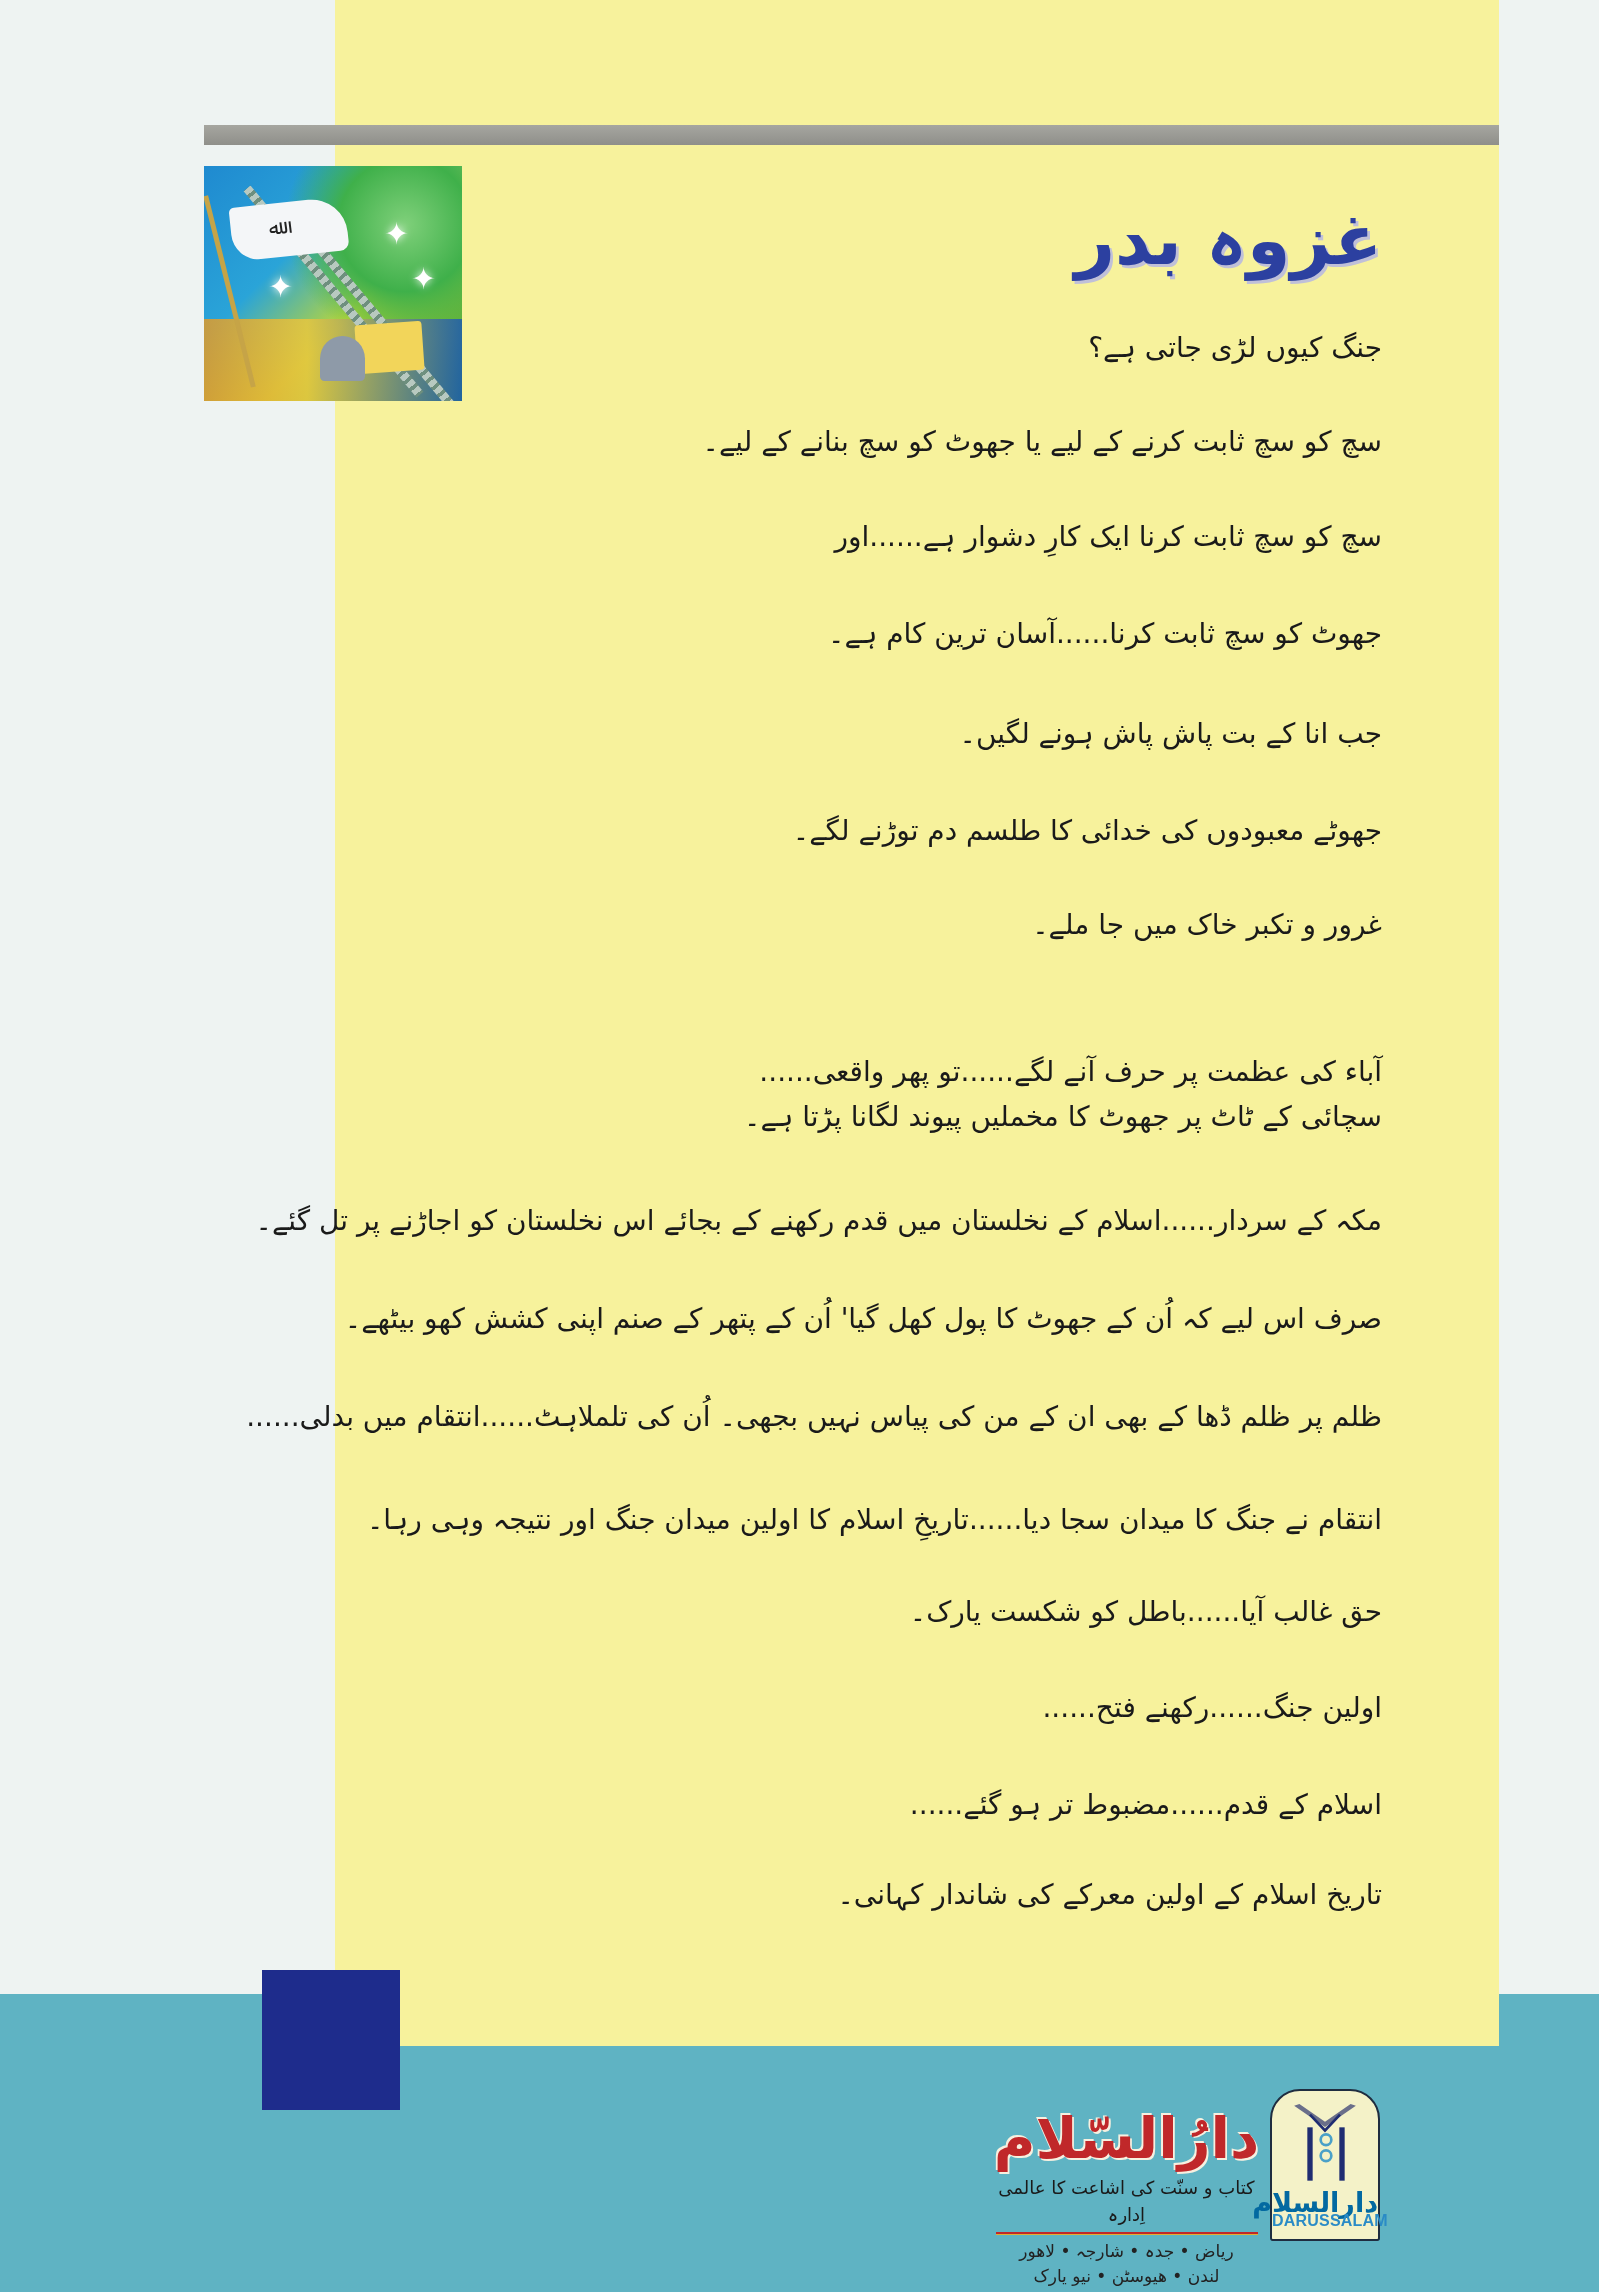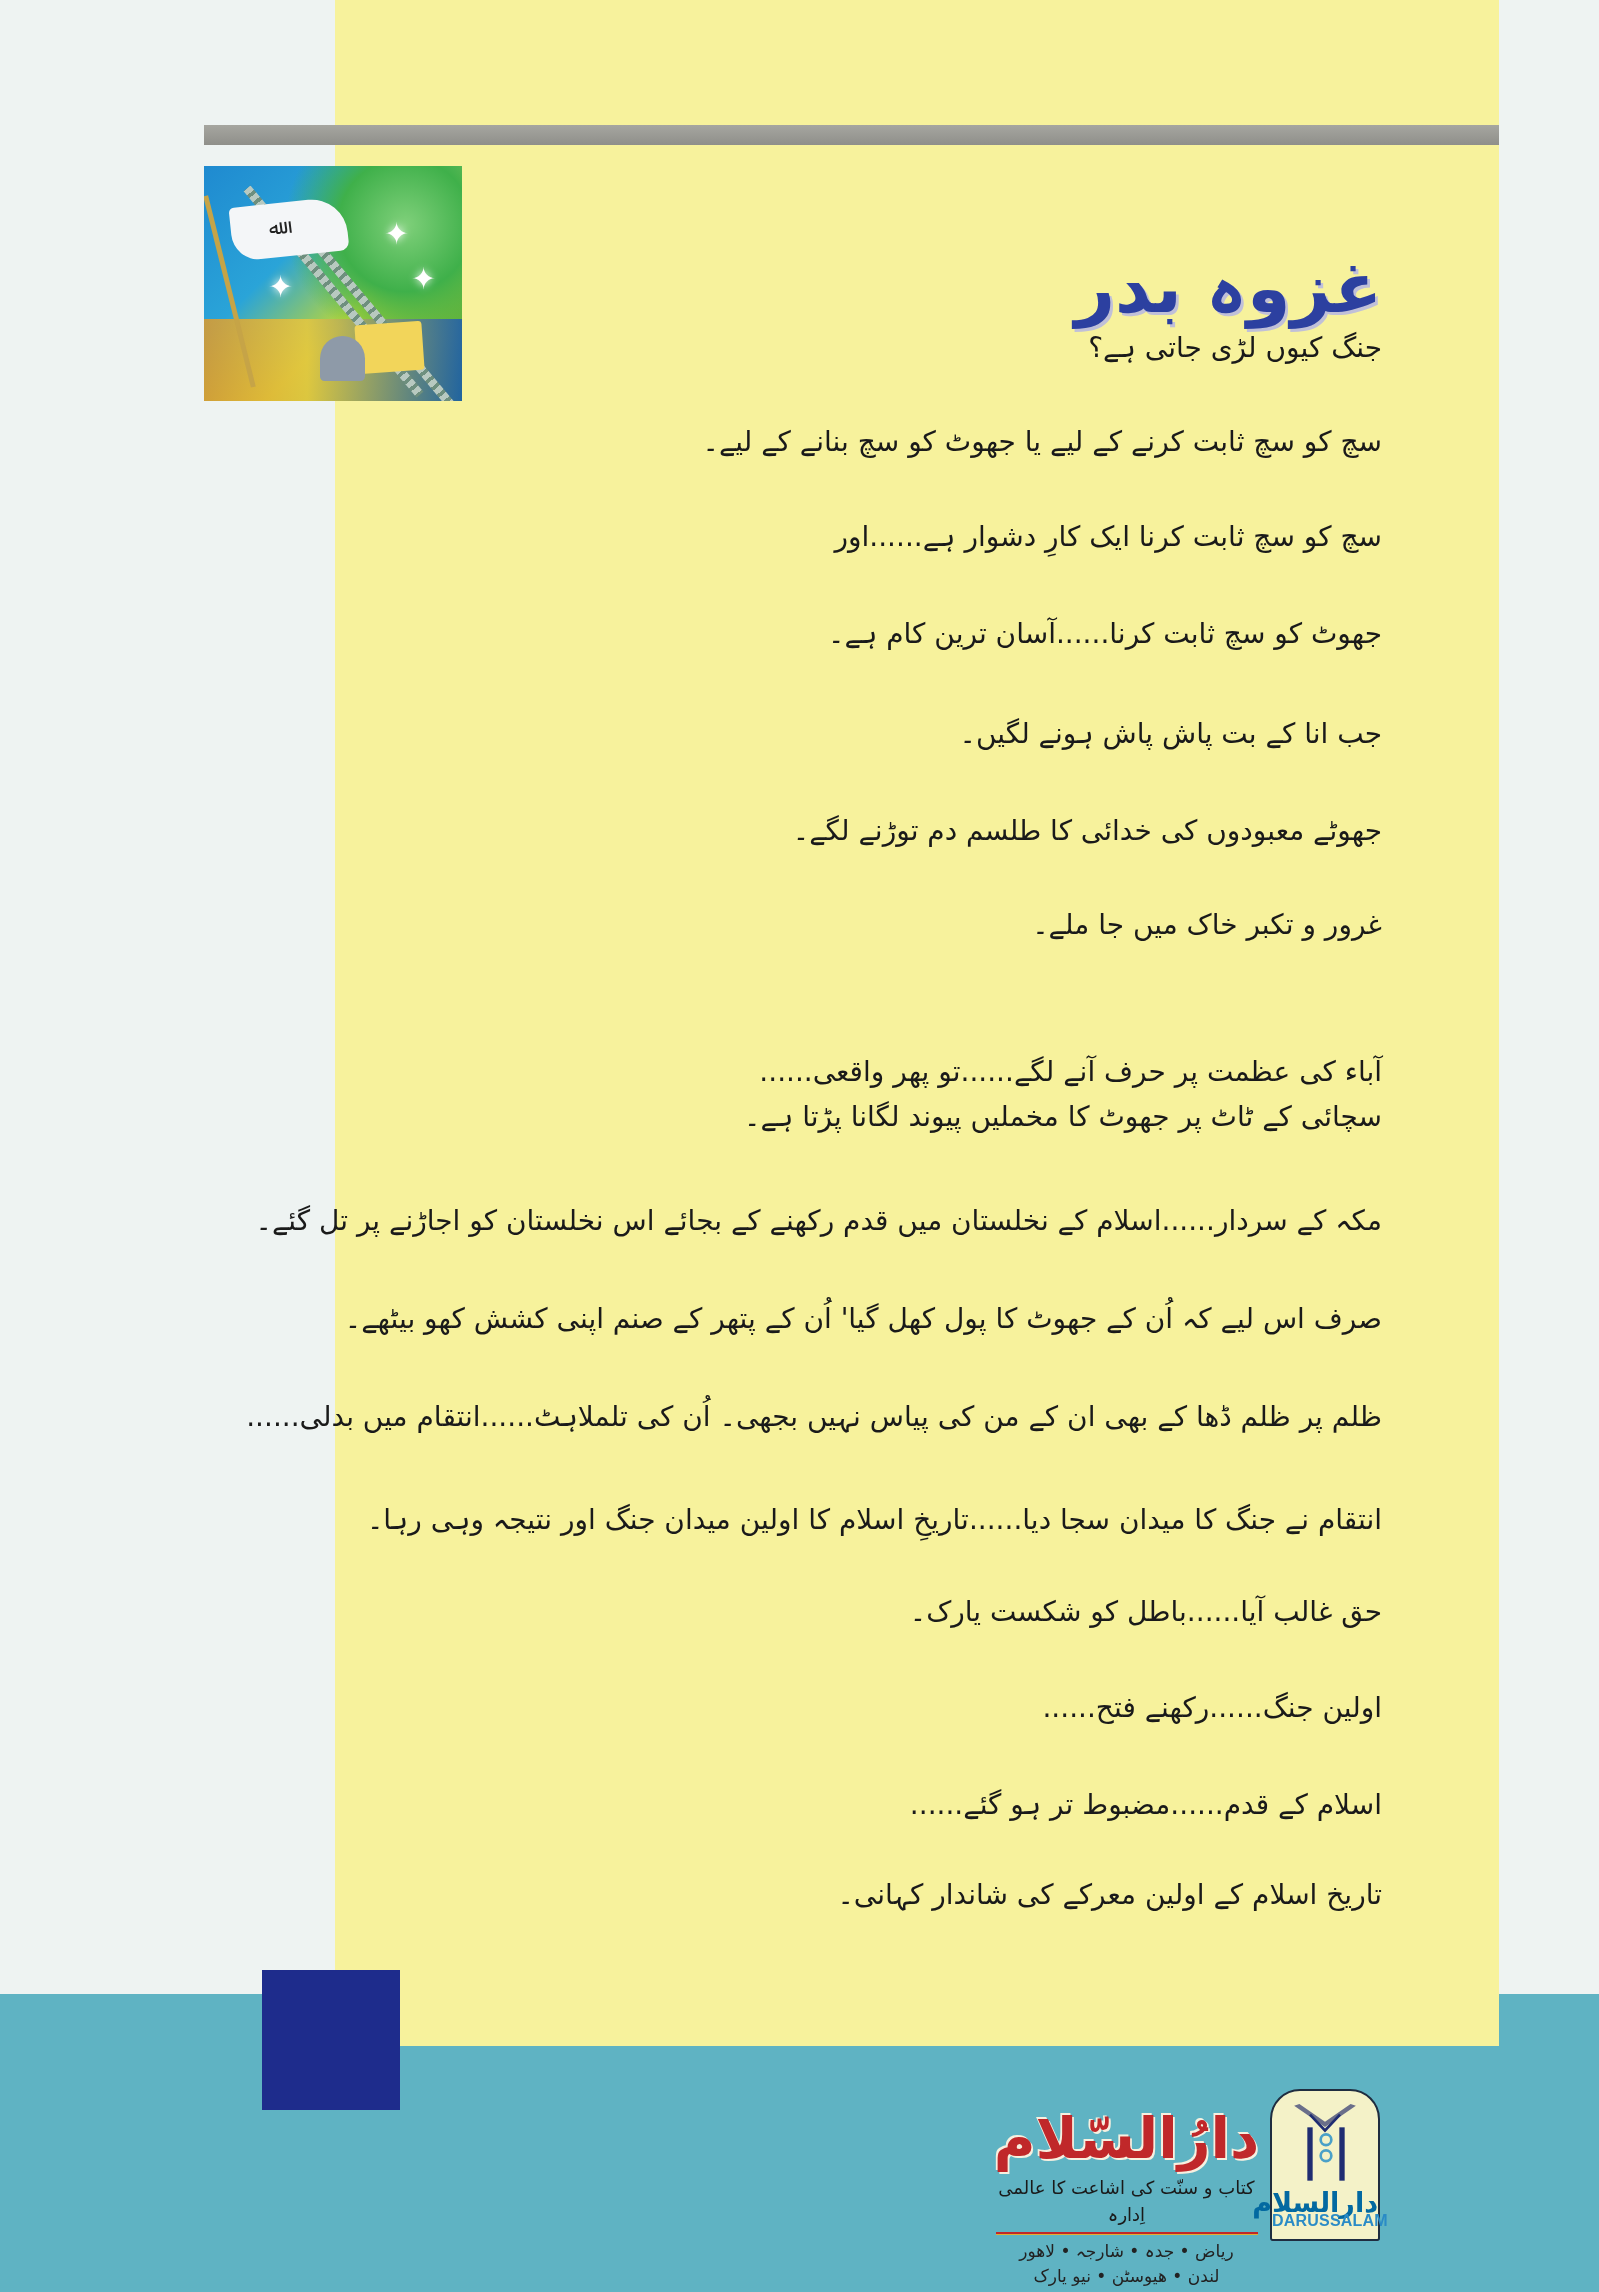--- a/index.html
+++ b/index.html
@@ -22,21 +22,21 @@
   .illustration .pole { position: absolute; left: 23px; top: 27px; width: 4.5px; height: 197px; background: #c6a447; transform: rotate(-14deg); }
   .illustration .chain { position: absolute; left: 125px; top: -9px; width: 9px; height: 269px;
     background: repeating-linear-gradient(#b8c9c0 0 5.4px, #6e8f7e 5.4px 9px); transform: rotate(-40deg); }
   .illustration .chain2 { left: 170px; top: 18px; }
   .illustration .star { position: absolute; width: 27px; height: 27px; color: #fff; font-size: 30px; line-height: 27px; text-align: center; text-shadow: 0 0 9px #fff; }
   .illustration .scroll { position: absolute; left: 152px; top: 157px; width: 67px; height: 49px; background: #f2d55a; border-radius: 3.6px; transform: rotate(-4deg); }
   .illustration .helmet { position: absolute; left: 116px; top: 170px; width: 45px; height: 45px; background: #8e9aa8; border-radius: 50% 50% 10% 10%; }
   .navy-square { position: absolute; left: 262px; top: 1970px; width: 138px; height: 140px; background: #1e2c8c; }
   .content { position: absolute; left: 335px; top: 0; width: 1047px; direction: rtl; }
   .title { position: absolute; right: 0; top: 195px; font-family: "DejaVu Sans", sans-serif; font-weight: bold;
-    font-size: 70px; line-height: 90px; color: #2c40a0; text-shadow: 2.7px 2.7px 0 #c0c0d8; white-space: nowrap; margin-top: 48px; }
+    font-size: 70px; line-height: 90px; color: #2c40a0; text-shadow: 2.7px 2.7px 0 #c0c0d8; white-space: nowrap; }
   .line { position: absolute; right: 0; font-family: "DejaVu Sans", sans-serif; font-size: 28px; line-height: 63px; color: #1a1a1a; white-space: nowrap; }
   .publisher { position: absolute; left: 983px; top: 2078px; width: 287px; text-align: center; direction: rtl; }
   .pub-name { font-size: 57px; font-weight: bold; color: #c0282a; line-height: 72px; text-shadow: 1.8px 1.8px 0 #f7f0e0, -1.8px -1.8px 0 #f7f0e0; margin-top: 24px; }
   .pub-tagline { font-size: 18px; color: #1a1a1a; line-height: 27px; }
   .pub-rule { height: 3.6px; margin: 3.6px 12.5px; background: linear-gradient(#c0282a 0 50%, #e3b030 50% 100%); }
   .pub-cities { font-size: 17px; color: #222; line-height: 25px; }
   .logo-box { position: absolute; left: 1270px; top: 2089px; width: 110px; height: 152px; background: #f4f2c8;
     border: 2.7px solid #1f2d40; border-radius: 30px 30px 2.7px 2.7px; box-sizing: border-box; text-align: center; }
   .logo-book { position: absolute; left: 19.7px; top: 12.5px; width: 66px; height: 30px; }
   .logo-arabic { position: absolute; left: 0; right: 0; top: 63px; font-size: 27px; font-weight: bold; color: #0369a1; direction: rtl; margin-top: 8px; }

